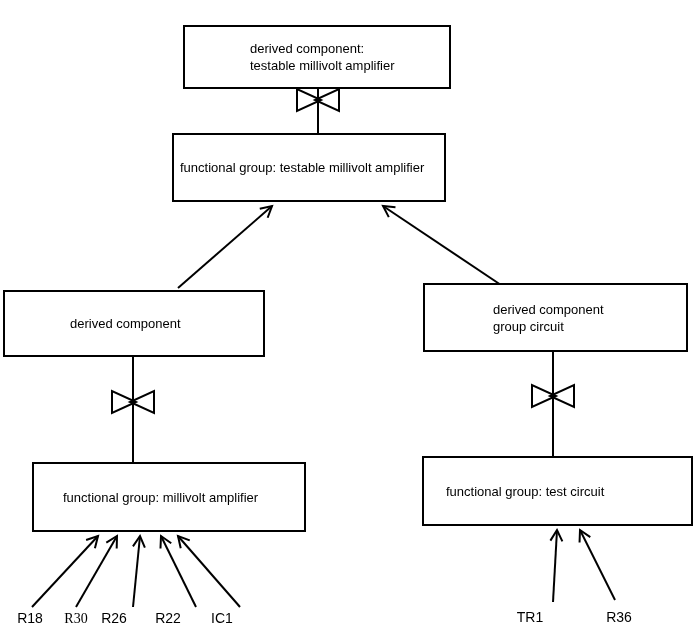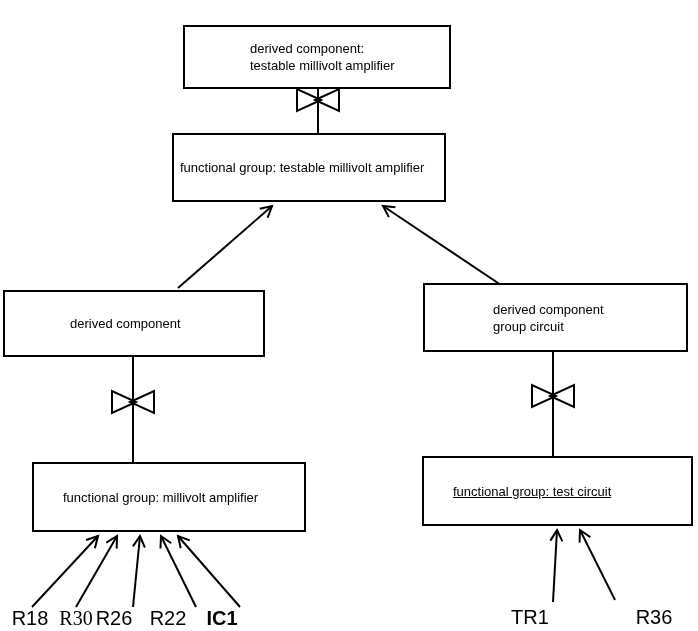--- a/index.html
+++ b/index.html
@@ -33,39 +33,39 @@
     justify-content: center;
     font-size: 13px;
     line-height: 17px;
   }
   .node .txt {
     white-space: nowrap;
   }
   .leaf-label {
     position: absolute;
     transform: translateX(-50%);
-    font-size: 20px;
+    font-size: 14px;
     line-height: 15px;
     white-space: nowrap;
   }
   
   #n-top-derived      { left: 183px; top: 4px;   width: 268px; height: 64px; padding-left: 65px; margin-top: 21px; }
   #n-top-functional   { left: 172px; top: 133px; width: 274px; height: 69px; padding-left: 6px;  }
   #n-left-derived     { left: 3px;   top: 290px; width: 262px; height: 67px; padding-left: 65px; }
   #n-right-derived    { left: 423px; top: 283px; width: 265px; height: 69px; padding-left: 68px; }
   #n-left-functional  { left: 4px;   top: 462px; width: 274px; height: 70px; padding-left: 29px; margin-left: 28px; }
-  #n-right-functional { left: 422px; top: 456px; width: 271px; height: 70px; padding-left: 29px; text-decoration: underline; }
+  #n-right-functional { left: 422px; top: 456px; width: 271px; height: 70px; padding-left: 22px; }
   
   #l-r18 { left: 30px;  top: 611px; }
   #l-r30 { left: 76px;  top: 611px; font-family: Liberation Serif, serif; }
   #l-r26 { left: 114px; top: 611px; }
   #l-r22 { left: 168px; top: 611px; }
-  #l-ic1 { left: 222px; top: 611px; font-weight: bold; }
+  #l-ic1 { left: 222px; top: 611px; }
   #l-tr1 { left: 530px; top: 610px; }
-  #l-r36 { left: 619px; top: 610px; margin-left: 35px; }
+  #l-r36 { left: 619px; top: 610px; }
 </style>
 </head>
 <body>
 
 <div class="canvas">
 
   <svg class="wires" viewBox="0 0 698 631" xmlns="http://www.w3.org/2000/svg">
     <defs>
       <marker id="ah" markerUnits="userSpaceOnUse" markerWidth="18" markerHeight="18" refX="13" refY="8" orient="auto">
         <path d="M2,2 L13,8 L2,14" fill="none" stroke="#000000" stroke-width="2"></path>

